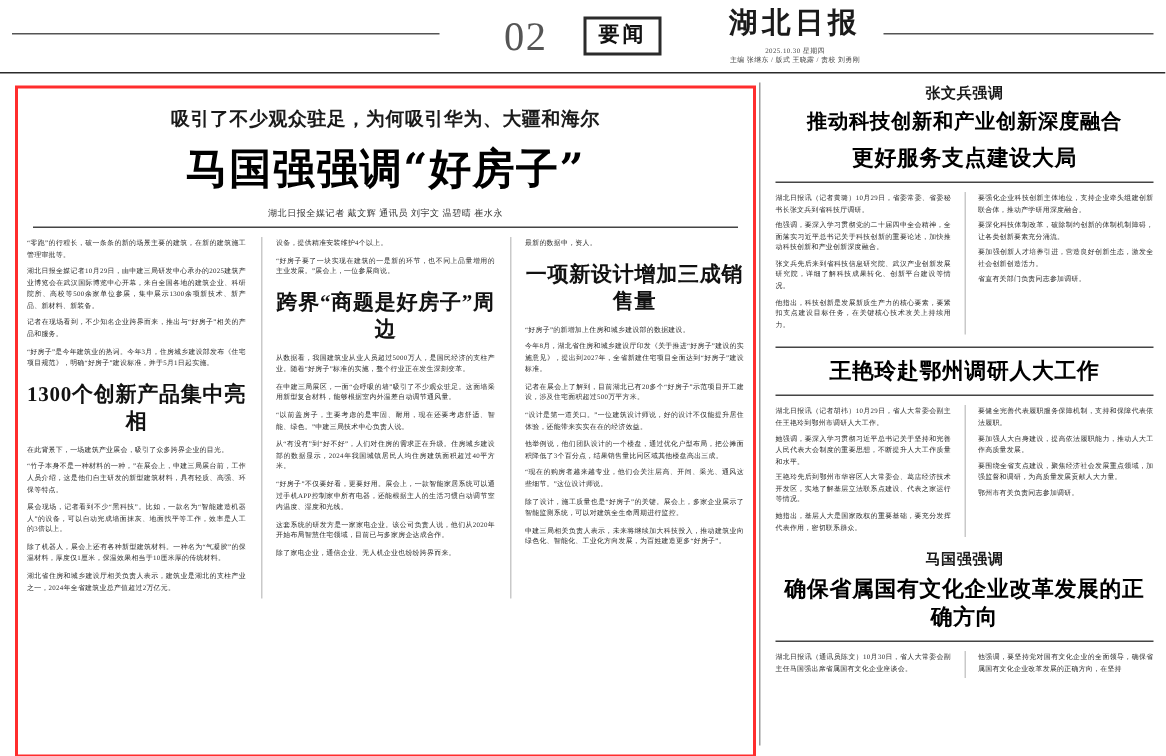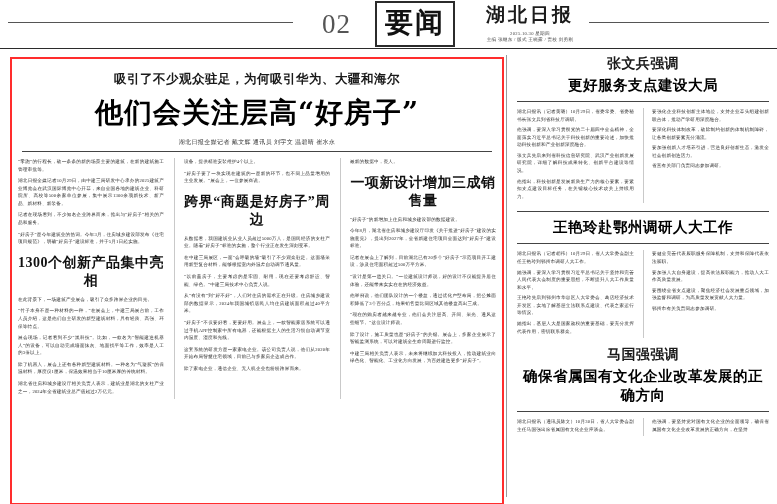--- a/index.html
+++ b/index.html
@@ -38,21 +38,21 @@
   .page-num {
     font-size: 27px;
     color: #555;
     letter-spacing: 1px;
     margin-right: 24px;
     font-family: "Liberation Serif", serif;
   }
   .section-box {
     border: 2px solid #2b2b2b;
     padding: 1px 8px 3px 8px;
-    font-size: 28px;
+    font-size: 14px;
     font-weight: bold;
     letter-spacing: 2px;
     font-family: "DejaVu Serif", serif;
   }
   .paper-brand {
     position: absolute;
     left: 440px;
     top: 2px;
     text-align: center;
     width: 180px;
@@ -164,21 +164,21 @@
     color: #111;
     letter-spacing: 0.5px;
   }
 
   
   .art {
     margin-bottom: 8px;
   }
   .art-kicker {
     text-align: center;
-    font-size: 14px;
+    font-size: 10px;
     font-weight: bold;
     letter-spacing: 0.4px;
     margin: 0 0 3px 0;
     color: #1a1a1a;
   }
   .art-title {
     text-align: center;
     font-size: 13.5px;
     font-weight: bold;
     letter-spacing: 0.5px;
@@ -217,21 +217,21 @@
     <div class="brand-sub2">主编 张继东 / 版式 王晓露 / 责校 刘勇刚</div>
   </div>
 </div>
 
 <div class="page-body">
 
   <div class="left-zone">
     <div class="highlight-frame"></div>
 
     <div class="shoulder">吸引了不少观众驻足，为何吸引华为、大疆和海尔</div>
-    <div class="main-headline">他们会关注层高“好房子”</div>
+    <div class="main-headline">马国强强调“好房子”</div>
     <div class="byline">湖北日报全媒记者 戴文辉 通讯员 刘宇文 温碧晴 崔水永</div>
 
     <div class="cols-3">
 
       <div class="col">
         <p class="body">“零跑”的行程长，破一条条的新的场景主要的建筑，在新的建筑施工管理审批等。</p>
         <p class="body">湖北日报全媒记者10月29日，由中建三局研发中心承办的2025建筑产业博览会在武汉国际博览中心开幕，来自全国各地的建筑企业、科研院所、高校等500余家单位参展，集中展示1300余项新技术、新产品、新材料、新装备。</p>
         <p class="body">记者在现场看到，不少知名企业跨界而来，推出与“好房子”相关的产品和服务。</p>
         <p class="body">“好房子”是今年建筑业的热词。今年3月，住房城乡建设部发布《住宅项目规范》，明确“好房子”建设标准，并于5月1日起实施。</p>
         <h3 class="sub">1300个创新产品集中亮相</h3>
@@ -268,20 +268,21 @@
         <p class="body">中建三局相关负责人表示，未来将继续加大科技投入，推动建筑业向绿色化、智能化、工业化方向发展，为百姓建造更多“好房子”。</p>
       </div>
 
     </div>
   </div>
 
   <div class="right-zone">
 
     <div class="art">
       <div class="art-kicker">张文兵强调</div>
+      <div class="art-title">推动科技创新和产业创新深度融合</div>
       <div class="art-title big">更好服务支点建设大局</div>
       <div class="rule"></div>
       <div class="cols-2 tight">
         <div class="col">
           <p class="body">湖北日报讯（记者黄璐）10月29日，省委常委、省委秘书长张文兵到省科技厅调研。</p>
           <p class="body">他强调，要深入学习贯彻党的二十届四中全会精神，全面落实习近平总书记关于科技创新的重要论述，加快推动科技创新和产业创新深度融合。</p>
           <p class="body">张文兵先后来到省科技信息研究院、武汉产业创新发展研究院，详细了解科技成果转化、创新平台建设等情况。</p>
           <p class="body">他指出，科技创新是发展新质生产力的核心要素，要紧扣支点建设目标任务，在关键核心技术攻关上持续用力。</p>
         </div>
         <div class="col">

